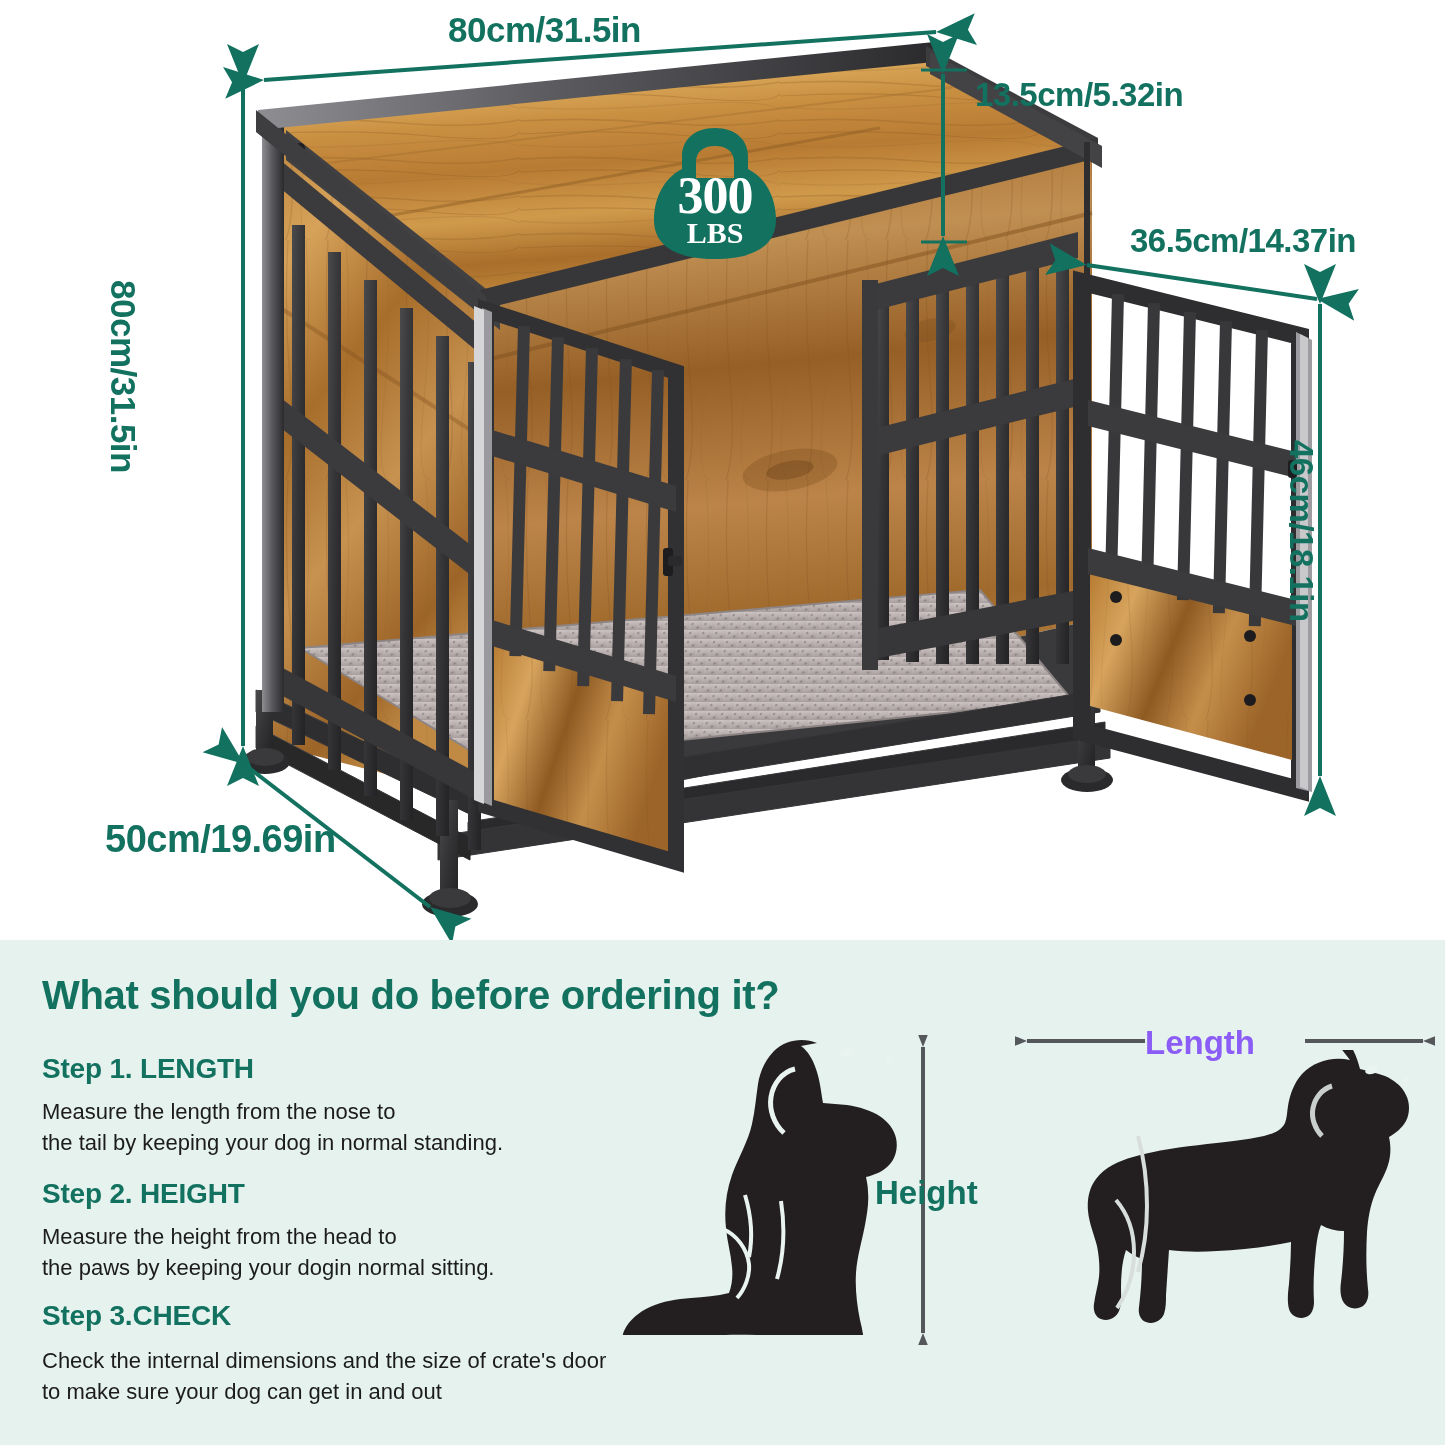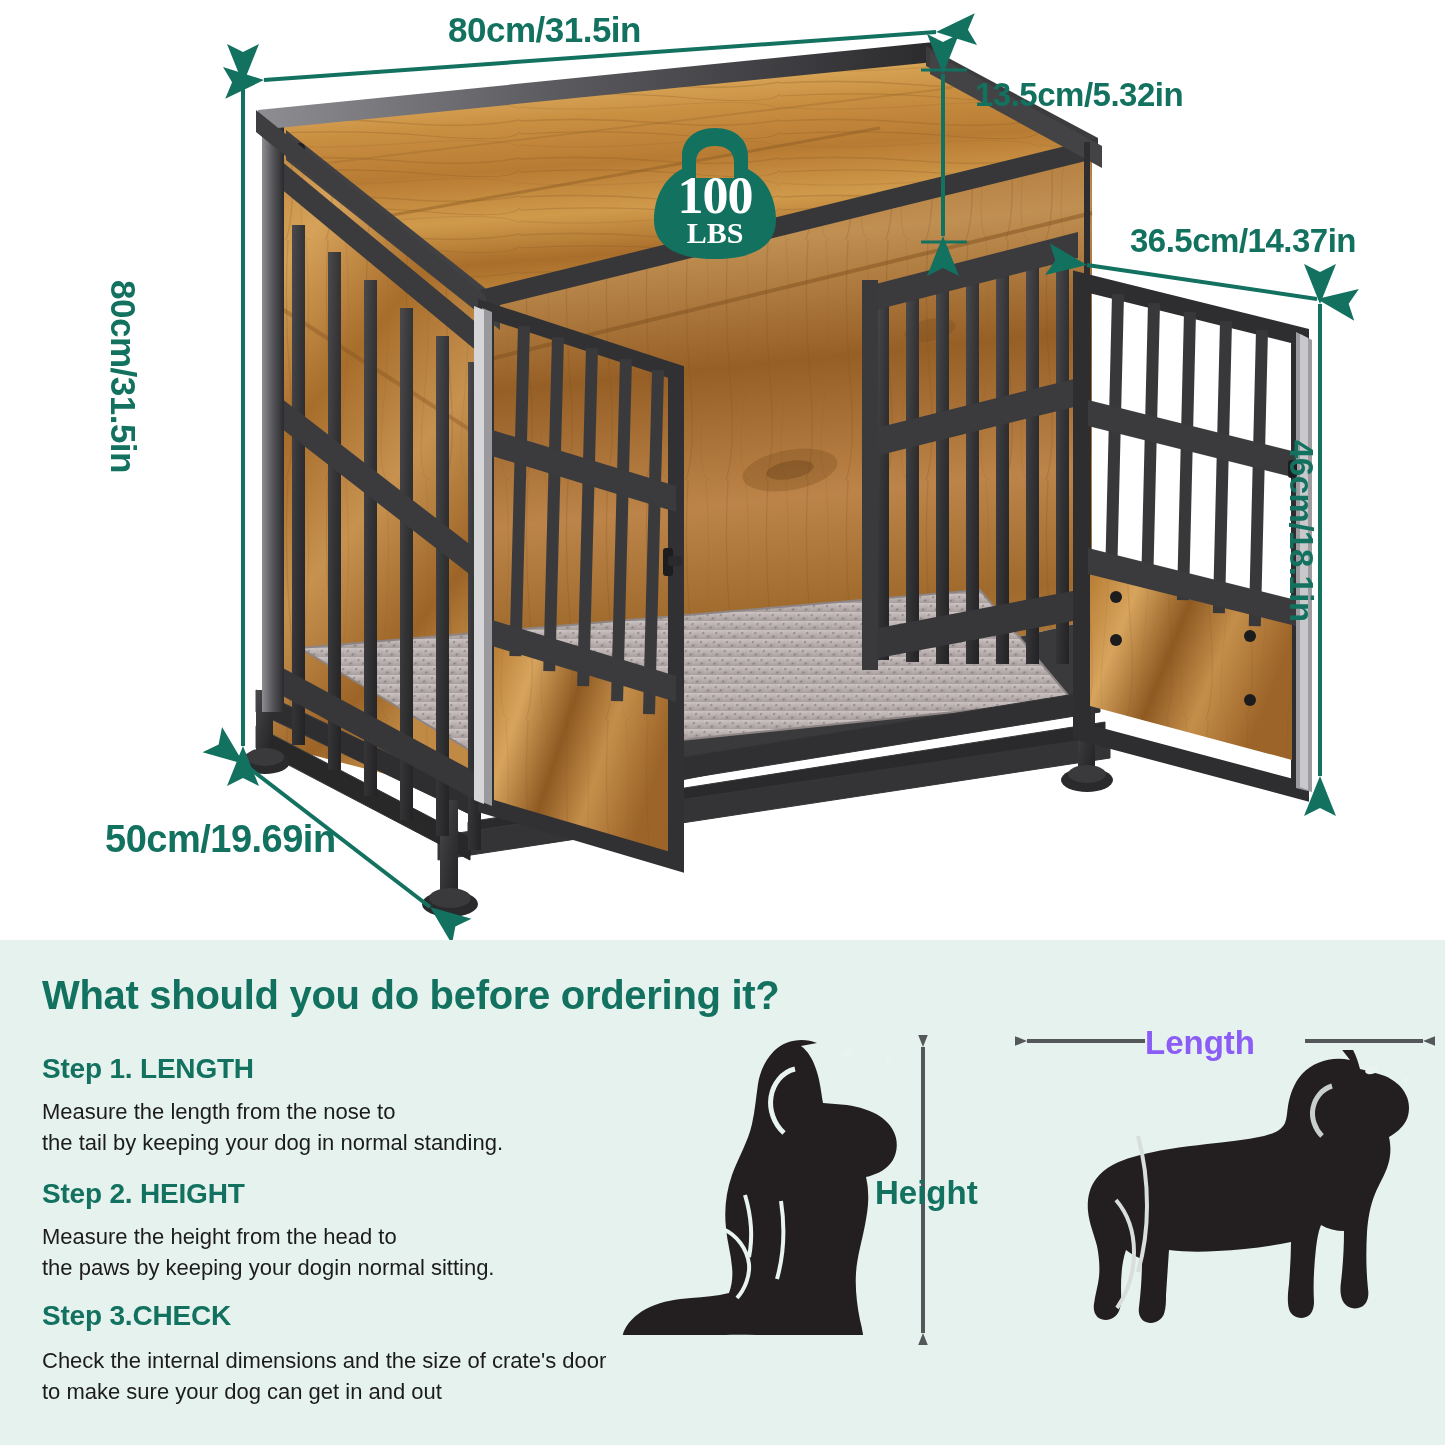--- a/index.html
+++ b/index.html
@@ -416,21 +416,21 @@
                  C126 72 116 52 98 43
                  L98 31
                  C98 14 86 2 65 2 Z
                  M65 20
                  C77 20 84 26 84 36
                  L84 52
                  L46 52
                  L46 36
                  C46 26 53 20 65 20 Z" fill="#12715F"></path>
       </svg>
-      <div class="num">100</div>
+      <div class="num">300</div>
       <div class="unit">LBS</div>
     </div>
   </div>
 
   <div id="guide-panel">
 
     <div id="guide-title">What should you do before ordering it?</div>
 
     <div class="step-head" id="step1-head">Step 1. LENGTH</div>
     <div class="step-body" id="step1-body">

